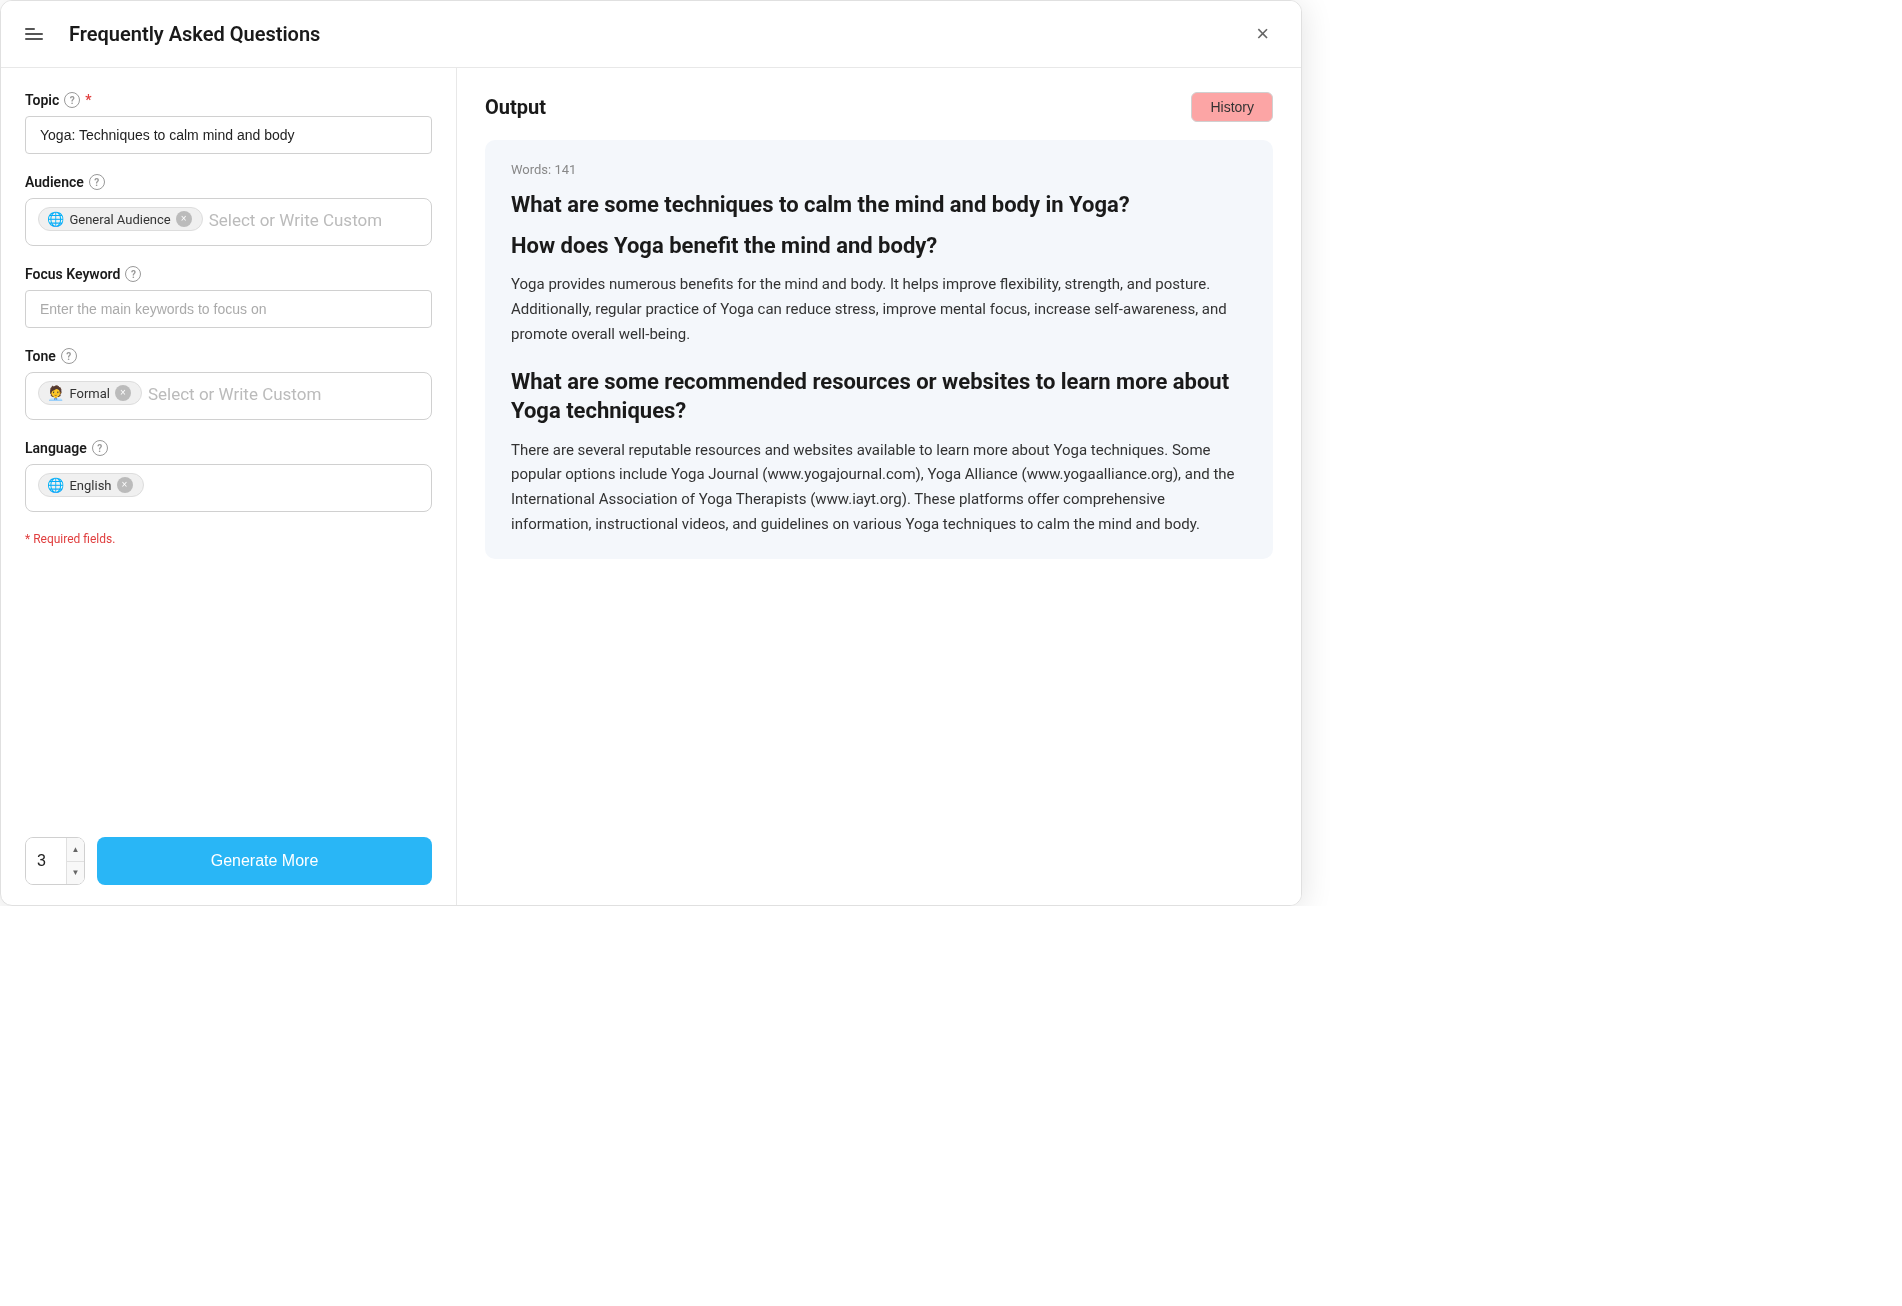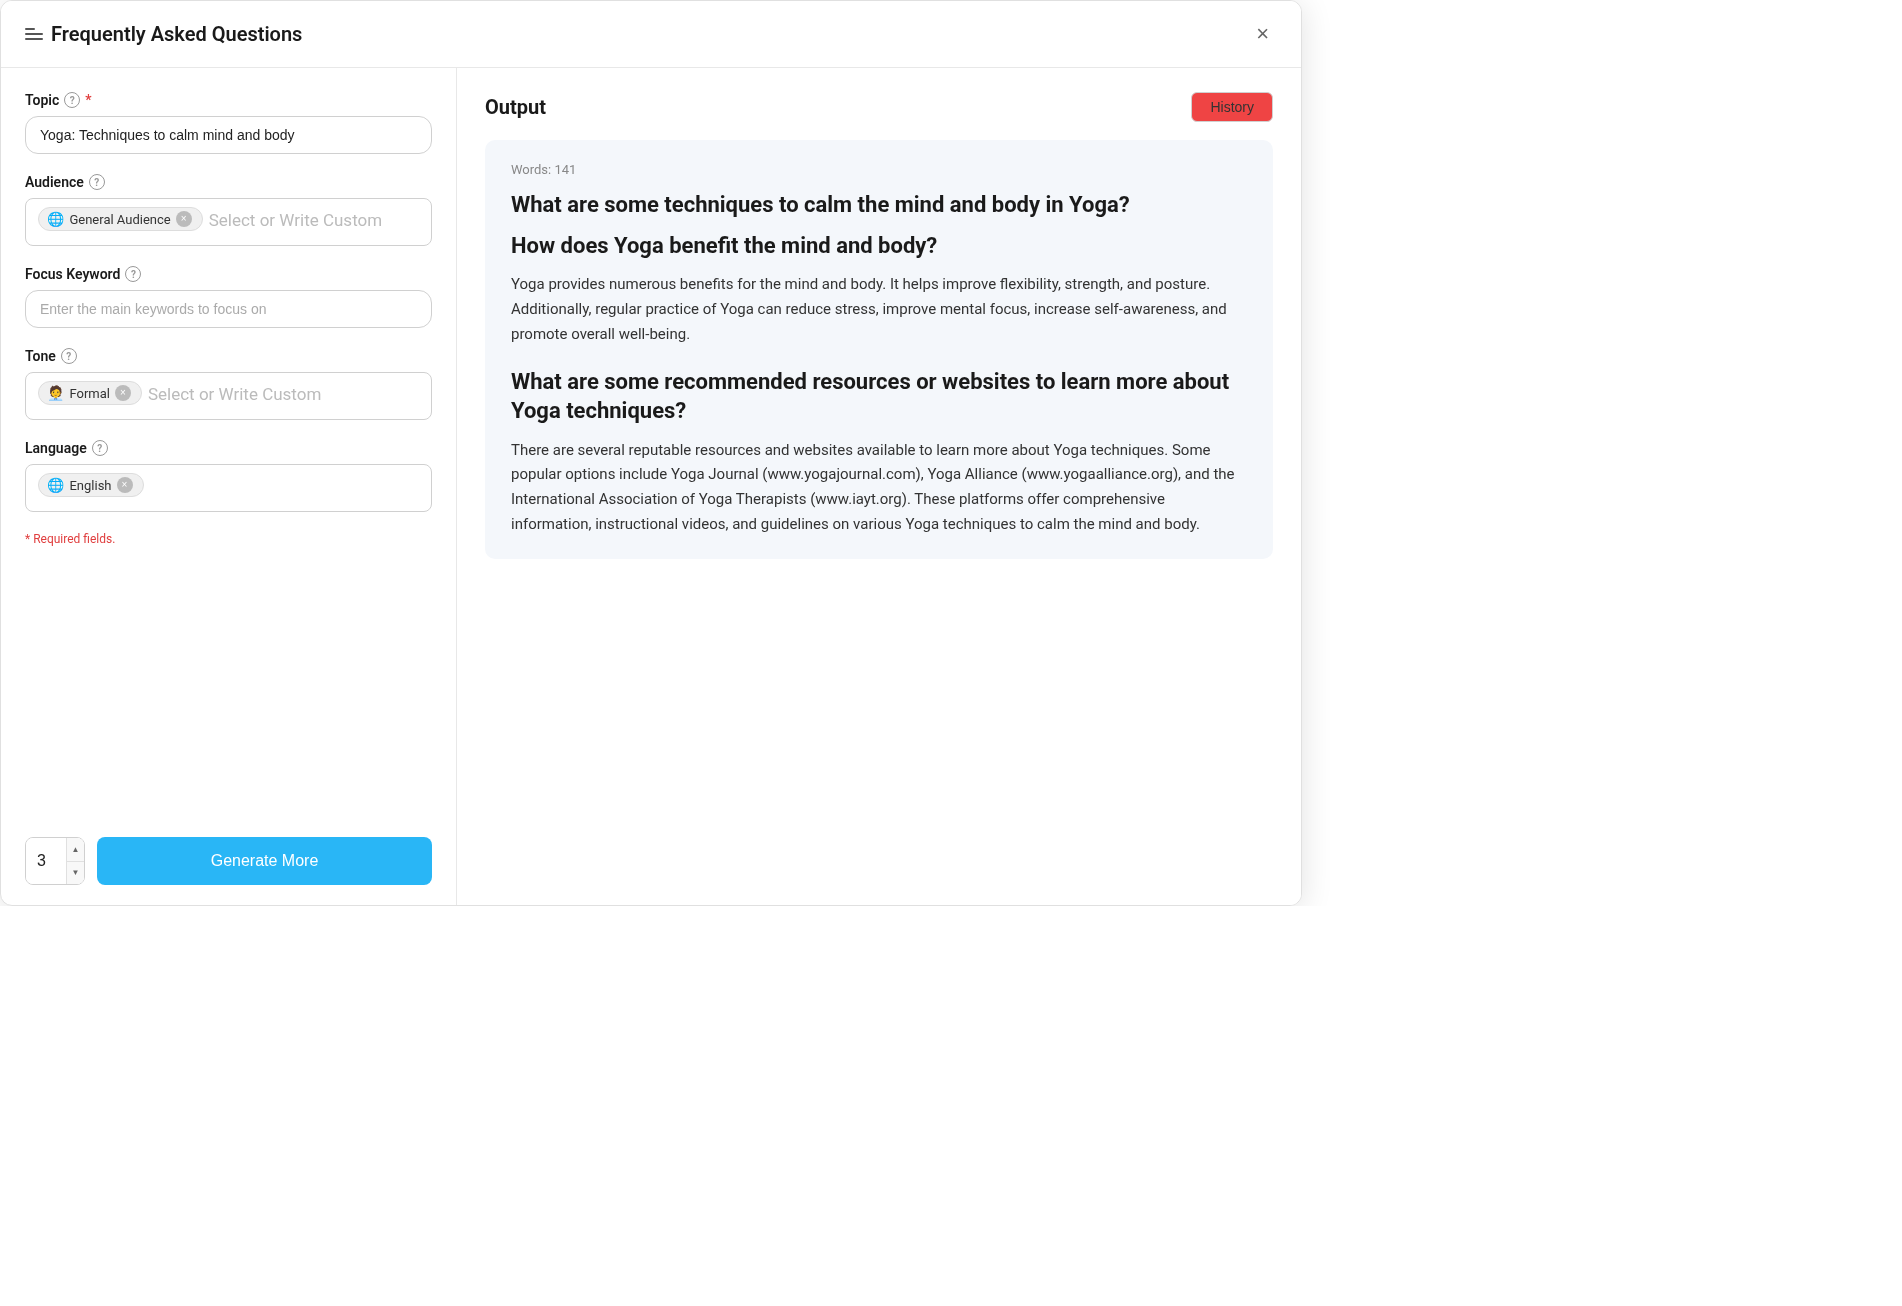--- a/index.html
+++ b/index.html
@@ -24,21 +24,21 @@
       display: flex;
       align-items: center;
       justify-content: space-between;
       padding: 18px 24px;
       border-bottom: 1px solid #e8e8e8;
       background: #fff;
     }
     .modal-header-left {
       display: flex;
       align-items: center;
-      gap: 8px;
+      gap: 26px;
     }
     .header-icon {
       display: flex;
       flex-direction: column;
       gap: 3px;
       cursor: pointer;
     }
     .header-icon span {
       display: block;
       width: 18px;
@@ -100,21 +100,21 @@
       display: inline-flex;
       align-items: center;
       justify-content: center;
       font-weight: 700;
       cursor: default;
     }
     .text-input {
       width: 100%;
       padding: 10px 14px;
       border: 1.5px solid #d0d0d0;
-      border-radius: 13px;
+      border-radius: 4px;
       font-size: 14px;
       color: #222;
       background: #fff;
       outline: none;
     }
     .text-input::placeholder { color: #aaa; }
     .tag-input-container {
       width: 100%;
       padding: 8px 12px;
       border: 1.5px solid #d0d0d0;
@@ -240,21 +240,21 @@
       justify-content: space-between;
       margin-bottom: 18px;
     }
     .output-title {
       font-size: 20px;
       font-weight: 700;
       color: #1a1a1a;
     }
     .history-btn {
       border: 1.5px solid #d0d0d0;
-      background: #ef4444;
+      background: #fca5a5;
       color: #333;
       padding: 6px 18px;
       border-radius: 6px;
       font-size: 14px;
       cursor: pointer;
     }
     .output-card {
       background: #f4f7fb;
       border-radius: 10px;
       padding: 22px 26px;

